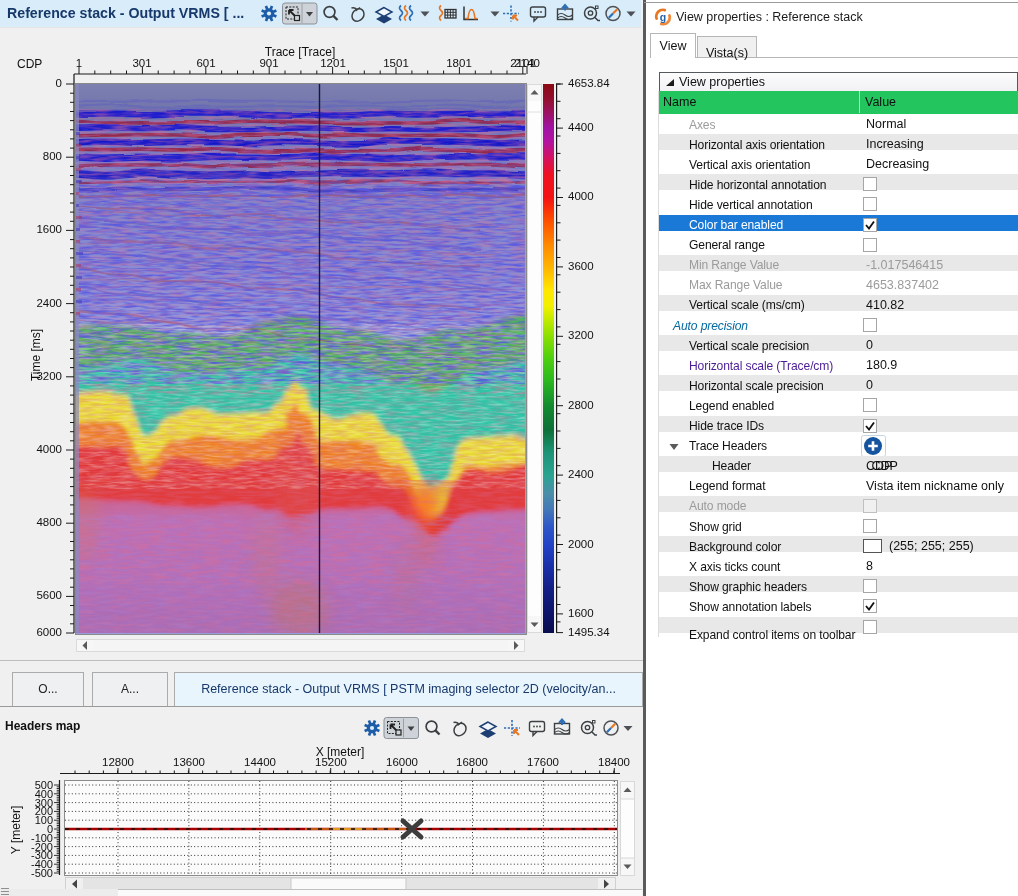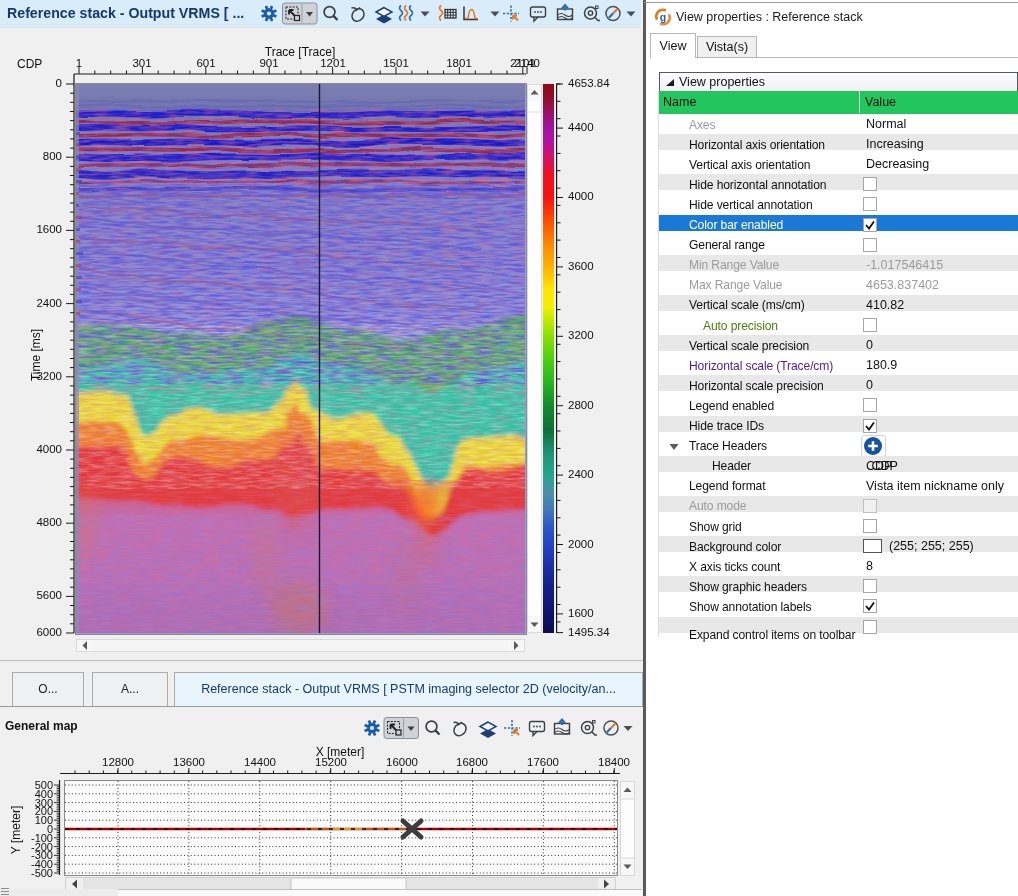--- a/index.html
+++ b/index.html
@@ -299,21 +299,21 @@
 <path d="M10 1 l-4.5 4.5 l4.5 4.5 z" fill="#5a5a5a"></path>
 <rect x="431" y="0" width="16" height="11" fill="#f7f7f7"></rect>
 <path d="M437 1 l4.5 4.5 l-4.5 4.5 z" fill="#5a5a5a"></path>
 </svg>
   </div>
 <div class="abs" style="left:0;top:660px;width:648px;height:1px;background:#bdbdbd;"></div>
 <div class="abs" style="left:12px;top:672px;width:72px;height:34px;background:#eff0f1;border:1px solid #ababab;border-bottom:none;box-sizing:border-box;font-size:12px;color:#222;text-align:center;line-height:32px;">O...</div>
 <div class="abs" style="left:92px;top:672px;width:76px;height:34px;background:#eff0f1;border:1px solid #ababab;border-bottom:none;box-sizing:border-box;font-size:12px;color:#222;text-align:center;line-height:32px;">A...</div>
 <div class="abs" style="left:174px;top:672px;width:469px;height:34px;background:#e9f5fc;border:1px solid #ababab;border-bottom:none;box-sizing:border-box;font-size:12.5px;color:#16386b;text-align:center;line-height:32px;">Reference stack - Output VRMS [ PSTM imaging selector 2D (velocity/an...</div>
 <div class="abs" style="left:0;top:706px;width:648px;height:1px;background:#9a9a9a;"></div>
-<div class="abs" style="left:5px;top:719px;font-size:12px;font-weight:bold;color:#111;">General map</div>
+<div class="abs" style="left:5px;top:719px;font-size:12px;font-weight:bold;color:#111;">Headers map</div>
 <svg class="abs" style="left:360px;top:715px;" width="282" height="26" viewBox="0 0 282 26">
     <circle cx="12" cy="13" r="5.2" fill="#1d5da8"></circle>
     <path d="M12.0 13.0 L19.4 16.0 M12.0 13.0 L15.1 20.4 M12.0 13.0 L9.0 20.4 M12.0 13.0 L4.6 16.1 M12.0 13.0 L4.6 10.0 M12.0 13.0 L8.9 5.6 M12.0 13.0 L15.0 5.6 M12.0 13.0 L19.4 9.9" stroke="#1d5da8" stroke-width="2.7"></path>
     <circle cx="12" cy="13" r="2.1" fill="#d9ecf9"></circle>
     <rect x="24" y="2.5" width="34.5" height="21" rx="2.5" fill="#cdd3d8" stroke="#8b9197" stroke-width="1"></rect>
     <line x1="43.5" y1="3.5" x2="43.5" y2="22.5" stroke="#9aa0a6" stroke-width="1"></line>
     <rect x="27.5" y="6.5" width="12" height="12" fill="none" stroke="#222" stroke-width="1" stroke-dasharray="2 1.3"></rect>
     <path d="M37.5 16.5 L30.5 9.5 M30.5 9.5 l0 4.5 M30.5 9.5 l4.5 0" stroke="#222" stroke-width="1.8" fill="none"></path>
     <rect x="36.0" y="15.0" width="5" height="5" fill="#cdd3d8" stroke="#222" stroke-width="1.2"></rect>
     <path d="M47.5 11.5 l7 0 l-3.5 4.5 z" fill="#404040"></path>
@@ -429,21 +429,21 @@
 <div class="abs" style="left:652px;top:0;width:366px;height:896px;background:#ffffff;"></div>
 <div class="abs" style="left:644px;top:2px;width:374px;height:1px;background:#9a9a9a;"></div>
 <svg class="abs" style="left:654px;top:8px;" width="18" height="18" viewBox="0 0 18 18">
 <path d="M2.6 10.5 A 6.6 6.6 0 0 1 10.8 2.1" fill="none" stroke="#e87722" stroke-width="2.7" stroke-linecap="round"></path>
 <path d="M15.4 7.5 A 6.6 6.6 0 0 1 7.2 15.9" fill="none" stroke="#f0883a" stroke-width="2.7" stroke-linecap="round"></path>
 <text x="9" y="12.8" font-size="10.5" font-weight="bold" fill="#2563a8" text-anchor="middle" font-family="Liberation Sans">g</text>
 </svg>
 <div class="abs" style="left:676px;top:10px;font-size:12.5px;color:#1a1a1a;">View properties : Reference stack</div>
 <div class="abs" style="left:650px;top:57px;width:368px;height:1px;background:#b6b6b6;"></div>
 <div class="abs" style="left:650px;top:33px;width:46px;height:25px;background:#fff;border:1px solid #b6b6b6;border-bottom:none;box-sizing:border-box;font-size:12.5px;color:#111;text-align:center;padding-top:5px;">View</div>
-<div class="abs" style="left:697px;top:36px;width:60px;height:21px;background:#f0f0f0;border:1px solid #b6b6b6;border-bottom:none;box-sizing:border-box;font-size:12.5px;color:#111;text-align:center;padding-top:3px;">Vista(s)</div>
+<div class="abs" style="left:697px;top:36px;width:60px;height:21px;background:#f0f0f0;border:1px solid #b6b6b6;border-bottom:none;box-sizing:border-box;font-size:12.5px;color:#111;text-align:center;padding-top:9px;">Vista(s)</div>
 <div class="abs" style="left:659px;top:72px;width:359px;height:35px;background:linear-gradient(#fcfcfd,#e9e9ee);border:1px solid #55585c;box-sizing:border-box;text-align:right;">
 <svg class="abs" style="left:6px;top:6px;" width="8" height="7" viewBox="0 0 8 7">
       <path d="M8 0 L8 7 L0 7 Z" fill="#1a1a1a"></path>
     </svg>
 <div class="abs" style="left:19px;top:2px;font-size:12.5px;color:#111;">View properties</div>
   </div>
 <div class="abs" style="left:659px;top:91px;width:359px;height:35px;background:#22c55e;border-bottom:1px solid #d4d4d4;box-sizing:border-box;">
 <div class="abs" style="left:4px;top:4px;font-size:12.5px;color:#111;">Name</div>
 <div class="abs" style="left:206px;top:4px;font-size:12.5px;color:#111;">Value</div>
 <div class="abs" style="left:200px;top:0;width:1px;height:22px;background:#d4d4d4;"></div>
@@ -498,21 +498,21 @@
   </div>
 <div class="prow" style="top:274.8px;background:#ffffff;">
     <div class="pn" style="left:30px;color:#9b9b9b;">Max Range Value</div>
     <span class="v g">4653.837402</span>
   </div>
 <div class="prow" style="top:294.9px;background:#e8e8e8;">
     <div class="pn" style="left:30px;color:#111;">Vertical scale (ms/cm)</div>
     <span class="v">410.82</span>
   </div>
 <div class="prow" style="top:315.0px;background:#ffffff;">
-    <div class="pn" style="left:44px;color:#4d7c0f;">Auto precision</div>
+    <div class="pn" style="left:14px;color:#0369a1;font-style:italic;">Auto precision</div>
     <svg width="14" height="14" viewBox="0 0 14 14" style="position:absolute;left:204px;top:3px;">
       <rect x="0.5" y="0.5" width="13" height="13" fill="#fff" stroke="#a6a6a6"></rect>
     </svg>
   </div>
 <div class="prow" style="top:335.1px;background:#e8e8e8;">
     <div class="pn" style="left:30px;color:#111;">Vertical scale precision</div>
     <span class="v">0</span>
   </div>
 <div class="prow" style="top:355.2px;background:#ffffff;">
     <div class="pn" style="left:30px;color:#4c1d95;">Horizontal scale (Trace/cm)</div>

